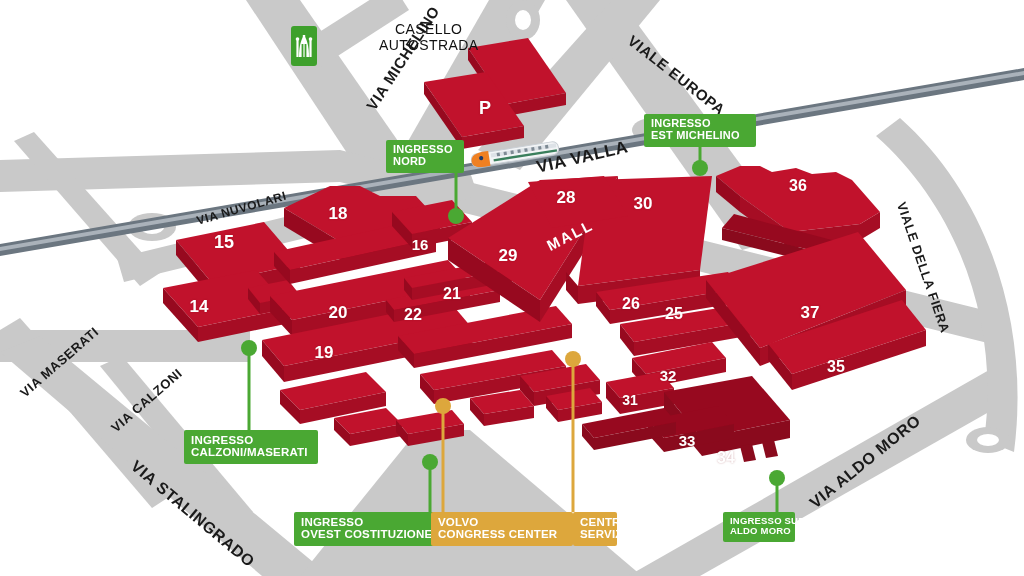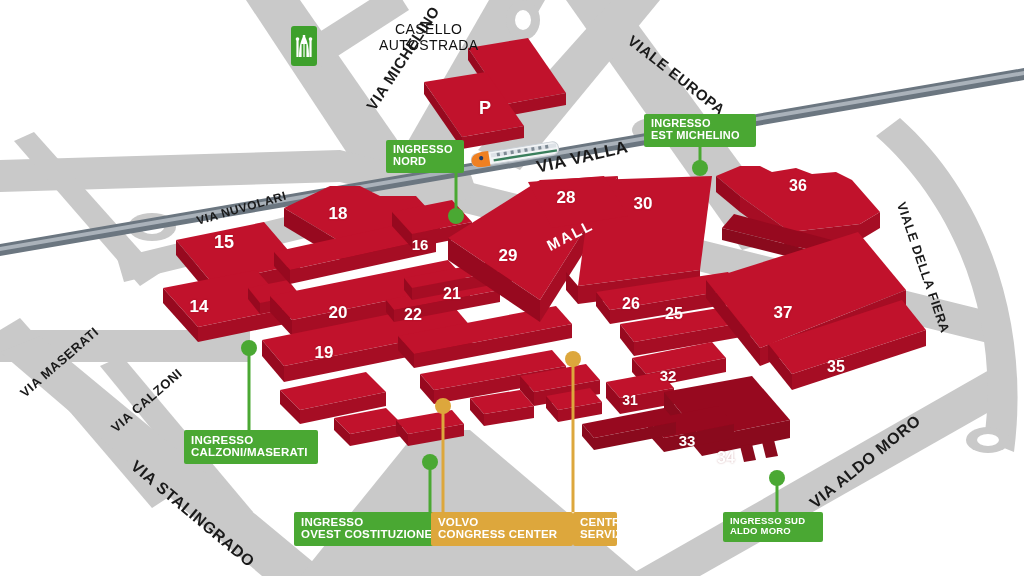--- a/index.html
+++ b/index.html
@@ -450,21 +450,21 @@
       <div class="pav-num" style="left: 631px; top: 284px; font-size: 16px; margin-top: 20px;">26</div>
       <div class="pav-num" style="left: 566px; top: 198px; font-size: 17px;">28</div>
       <div class="pav-num" style="left: 508px; top: 256px; font-size: 17px;">29</div>
       <div class="pav-num" style="left: 643px; top: 204px; font-size: 17px;">30</div>
       <div class="pav-num" style="left: 630px; top: 400px; font-size: 14px;">31</div>
       <div class="pav-num" style="left: 668px; top: 375px; font-size: 15px;">32</div>
       <div class="pav-num" style="left: 687px; top: 440px; font-size: 15px;">33</div>
       <div class="pav-num" style="left: 726px; top: 418px; font-size: 16px; margin-top: 40px;">34</div>
       <div class="pav-num" style="left: 836px; top: 367px; font-size: 16px;">35</div>
       <div class="pav-num" style="left: 798px; top: 186px; font-size: 16px;">36</div>
-      <div class="pav-num" style="left: 783px; top: 313px; font-size: 17px;">37</div>
+      <div class="pav-num" style="left: 810px; top: 313px; font-size: 17px;">37</div>
       <div class="pav-num" style="left: 485px; top: 108px; font-size: 18px;">P</div>
     </div>
 
   <div id="area-labels">
       <div class="mall-label" style="left: 570px; top: 235px;">MALL</div>
     </div>
 
   <div id="entrance-chips">
       <div class="chip green" style="left: 386px; top: 140px; width: 78px; font-size: 11px;">
         <span class="l1">INGRESSO</span>
@@ -483,19 +483,19 @@
         <span class="l2">OVEST COSTITUZIONE</span>
       </div>
       <div class="chip orange" style="left: 431px; top: 512px; width: 142px; font-size: 11.5px;">
         <span class="l1">VOLVO</span>
         <span class="l2">CONGRESS CENTER</span>
       </div>
       <div class="chip orange" style="left: 573px; top: 512px; width: 44px; font-size: 11.5px;">
         <span class="l1">CENTRO</span>
         <span class="l2">SERVIZI</span>
       </div>
-      <div class="chip green" style="left: 723px; top: 512px; width: 100px; font-size: 9.5px;">
+      <div class="chip green" style="left: 723px; top: 512px; width: 72px; font-size: 9.5px;">
         <span class="l1">INGRESSO SUD</span>
         <span class="l2">ALDO MORO</span>
       </div>
     </div>
 
 </div>
 
 </body></html>

